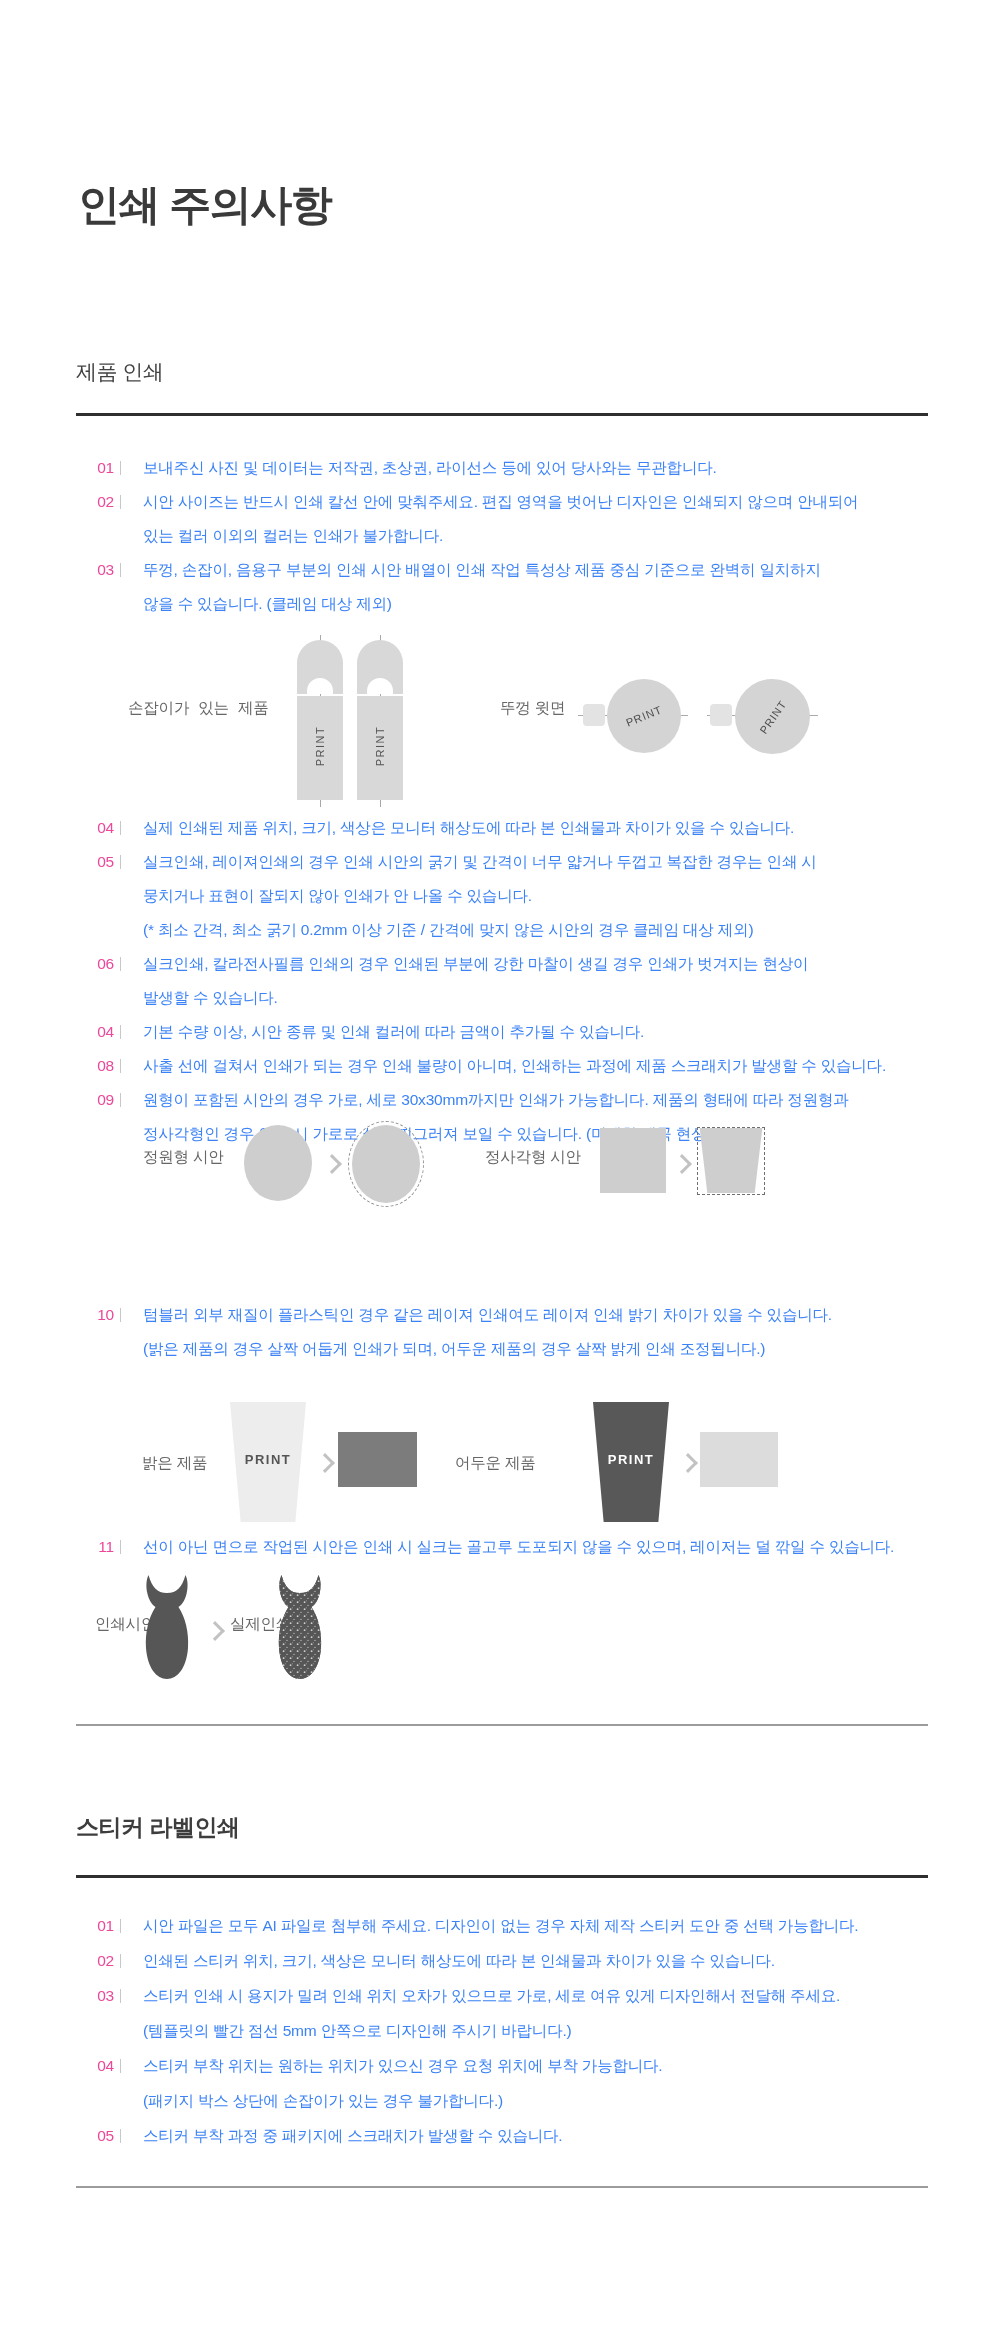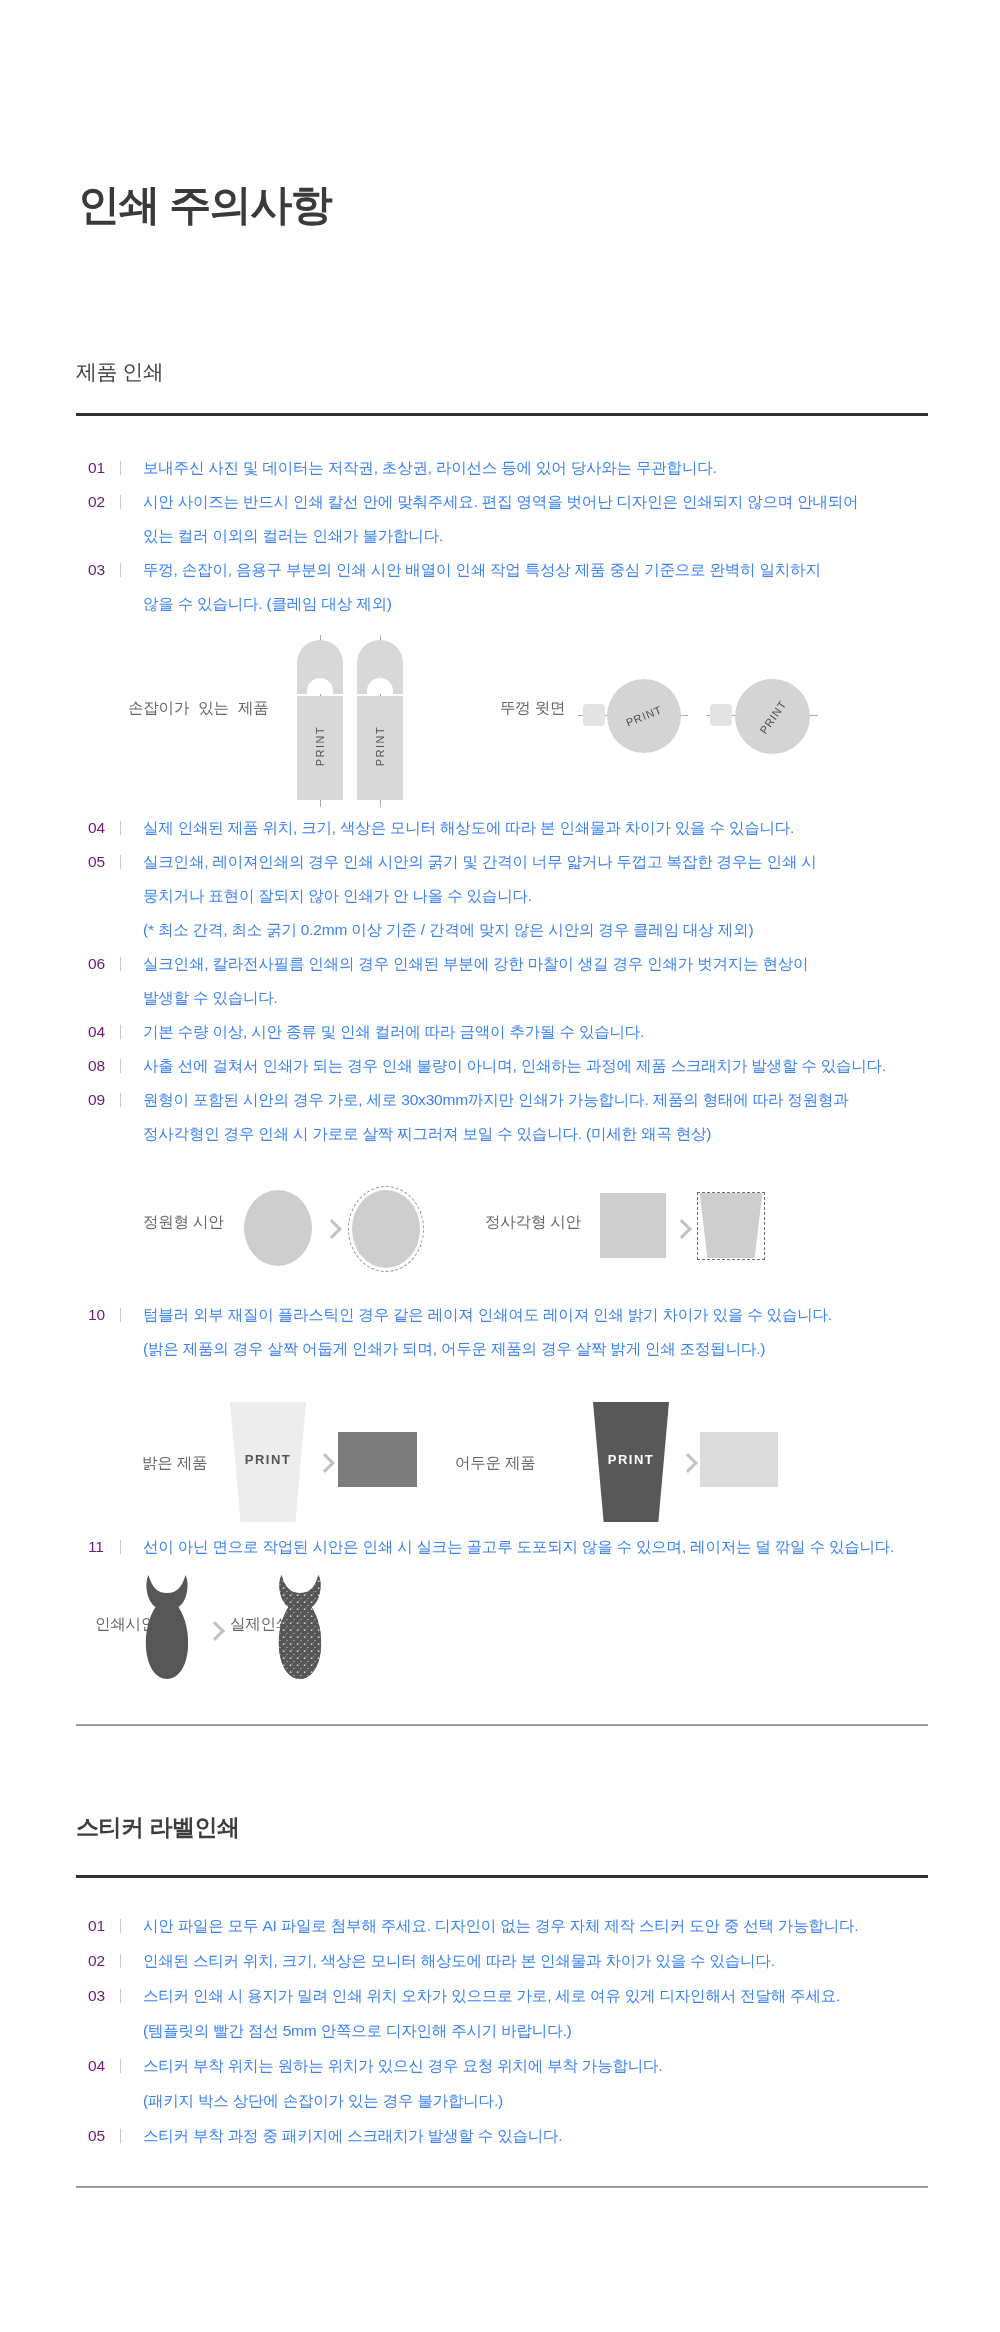--- a/index.html
+++ b/index.html
@@ -7,21 +7,21 @@
   .page{position:relative;width:1000px;height:2332px;background:#fff;overflow:hidden;letter-spacing:-0.2px;}
   .abs{position:absolute;}
   .title{font-size:42px;font-weight:700;color:#3a3a3a;letter-spacing:-1.5px;line-height:1.1;text-align:right;}
   .sec-h1{font-size:21px;font-weight:500;color:#424242;letter-spacing:-0.5px;}
   .sec-h2{font-size:23px;font-weight:600;color:#3d3d3d;letter-spacing:-0.5px;}
   .rule-dark{height:3px;background:#2f2f2f;}
   .rule-gray{height:2px;background:#9c9c9c;}
   .list{width:900px;}
   .row{display:flex;align-items:flex-start;height:34px;line-height:34px;font-size:15.5px;color:#6f6f6f;white-space:nowrap;}
   .list2 .row{height:35px;line-height:35px;}
-  .num{width:26px;margin-left:12px;color:#701a75;flex:0 0 26px;}
+  .num{width:26px;margin-left:12px;color:#ec4899;flex:0 0 26px;text-align:right;}
   .bar{flex:0 0 1px;width:1px;height:14px;background:#c8c8c8;margin:10px 0 0 6px;}
   .list2 .bar{margin-top:11px;}
   .bar.hide{background:transparent;}
   .txt{margin-left:22px;color:#3b82f6;}
   .dlabel{font-size:15.5px;color:#666;white-space:nowrap;}
   .chev{width:11px;height:11px;border-top:3px solid #c2c2c2;border-right:3px solid #c2c2c2;transform:rotate(45deg);}
   
   .t-arch{width:46px;height:54px;background:#d8d8d8;border-radius:23px 23px 0 0;position:absolute;}
   .t-hole{position:absolute;bottom:0;left:10px;width:26px;height:16px;background:#fff;border-radius:13px 13px 0 0;}
   .t-body{width:46px;height:104px;background:#d8d8d8;position:absolute;}
@@ -164,21 +164,21 @@
         <span class="bar"></span>
         <span class="txt">원형이 포함된 시안의 경우 가로, 세로 30x30mm까지만 인쇄가 가능합니다. 제품의 형태에 따라 정원형과</span>
       </div>
       <div class="row">
         <span class="num"></span>
         <span class="bar hide"></span>
         <span class="txt">정사각형인 경우 인쇄 시 가로로 살짝 찌그러져 보일 수 있습니다. (미세한 왜곡 현상)</span>
       </div>
     </div>
 
-  <div class="abs" style="left:0;top:1168px;width:1000px;height:130px;">
+  <div class="abs" style="left:0;top:1103px;width:1000px;height:130px;">
     <div class="abs dlabel" style="left:143px;top:44px;">정원형 시안</div>
     <div class="blob" style="left:244px;top:22px;width:68px;height:76px;border-radius:50%;"></div>
     <div class="abs chev" style="left:325px;top:54px;"></div>
     <div class="dash-ellipse" style="left:348px;top:18px;width:74px;height:84px;">
         <div class="fill"></div>
       </div>
 
     <div class="abs dlabel" style="left:485px;top:44px;">정사각형 시안</div>
     <div class="blob" style="left:600px;top:25px;width:66px;height:65px;"></div>
     <div class="abs chev" style="left:675px;top:54px;"></div>

